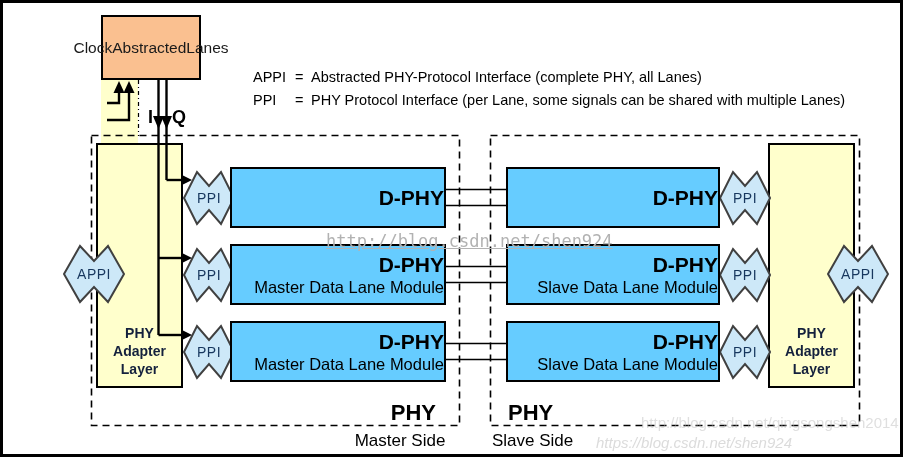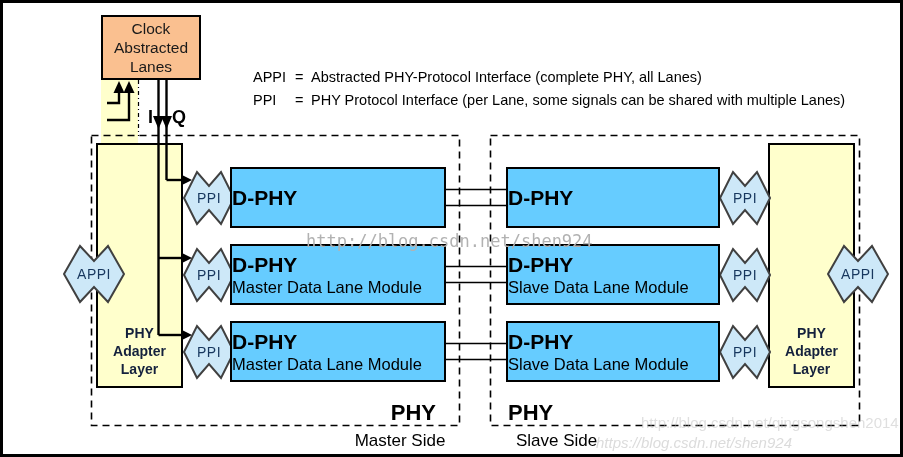--- a/index.html
+++ b/index.html
@@ -3,27 +3,27 @@
 <meta charset="utf-8">
 <style>
   html,body{margin:0;padding:0;background:#fff;}
   #canvas{
     position:relative;width:903px;height:457px;background:#ffffff;
     border:3px solid #000;box-sizing:border-box;overflow:hidden;
     font-family:"Liberation Sans",sans-serif;color:#000;
   }
   .abs{position:absolute;}
   .box{position:absolute;box-sizing:border-box;border:2px solid #000;}
-  .cmu{background:#FAC090;display:flex;flex-direction:column;align-items:center;justify-content:center;
+  .cmu{background:#FAC090;display:flex;flex-direction:row;align-items:center;justify-content:center;
        font-size:15.5px;line-height:19px;color:#1a1a1a;text-align:center;z-index:6;}
   .strip{background:#FFFFCC;z-index:0;}
   .panel{background:#FFFFCC;z-index:2;}
   .panel-label{position:absolute;left:0;right:0;bottom:8px;text-align:center;
        font-weight:bold;font-size:14px;line-height:18px;color:#14213d;}
-  .module{background:#66CCFF;z-index:3;display:flex;flex-direction:column;align-items:flex-start;justify-content:center;}
+  .module{background:#66CCFF;z-index:3;display:flex;flex-direction:column;align-items:flex-end;justify-content:center;}
   .module .t1{font-weight:bold;font-size:21px;line-height:25px;}
   .module .t2{font-size:16.5px;line-height:20px;}
   .arrow{z-index:3;}
   .arrow svg{display:block;}
   .arrow .lbl{position:absolute;inset:0;display:flex;align-items:center;justify-content:center;
        font-size:14px;color:#17375E;letter-spacing:0.5px;}
   .svglayer{position:absolute;left:0;top:0;z-index:1;pointer-events:none;}
   .fglayer{z-index:5;}
   .txt{position:absolute;z-index:7;}
   .legend-row{display:flex;font-size:14.5px;line-height:23px;white-space:nowrap;}
@@ -198,19 +198,19 @@
     <div class="legend-row">
       <span class="legend-abbr">PPI</span>
       <span class="legend-eq">=</span>
       <span>PHY Protocol Interface (per Lane, some signals can be shared with multiple Lanes)</span>
     </div>
   </div>
 
   <div class="txt phy-big" style="left:333px;top:397px;width:100px;text-align:right;">PHY</div>
   <div class="txt phy-big" style="left:505px;top:397px;">PHY</div>
   <div class="txt side-lbl" style="left:337px;top:428px;width:120px;text-align:center;">Master Side</div>
-  <div class="txt side-lbl" style="left:489px;top:428px;margin-left:24px;">Slave Side</div>
-
-  <div class="txt wm-center" style="left:303px;top:228px;">http://blog.csdn.net/shen924</div>
+  <div class="txt side-lbl" style="left:489px;top:428px;">Slave Side</div>
+
+  <div class="txt wm-center" style="left:323px;top:228px;text-decoration:underline;">http://blog.csdn.net/shen924</div>
   <div class="txt wm-bot a" style="left:593px;top:431px;">https://blog.csdn.net/shen924</div>
   <div class="txt wm-bot b" style="left:638px;top:411px;">http://blog.csdn.net/qingsongshen2014</div>
 
 </div>
 
 </body></html>

